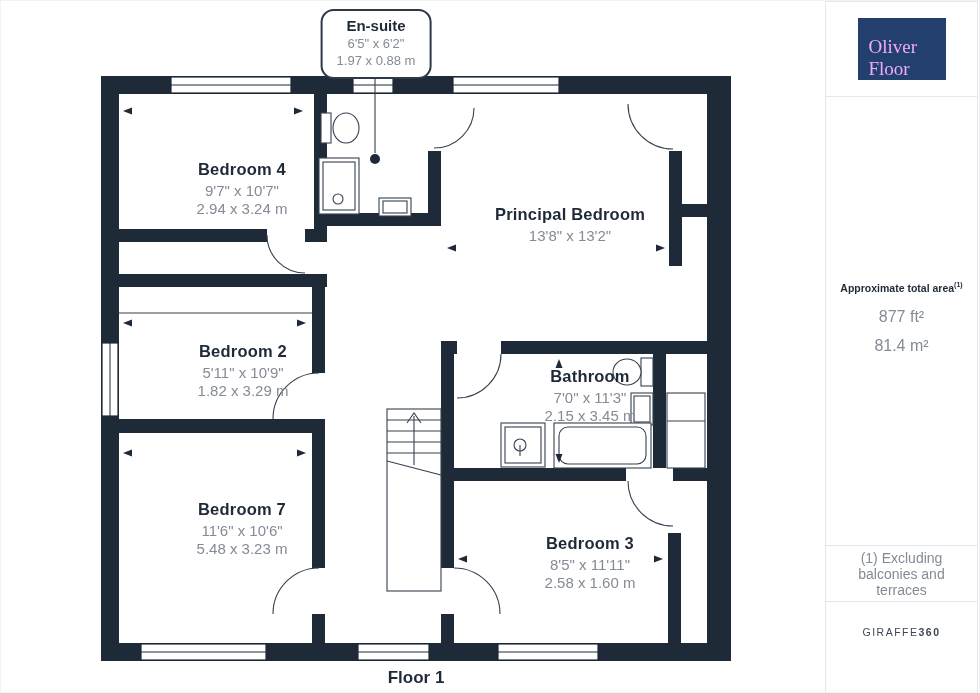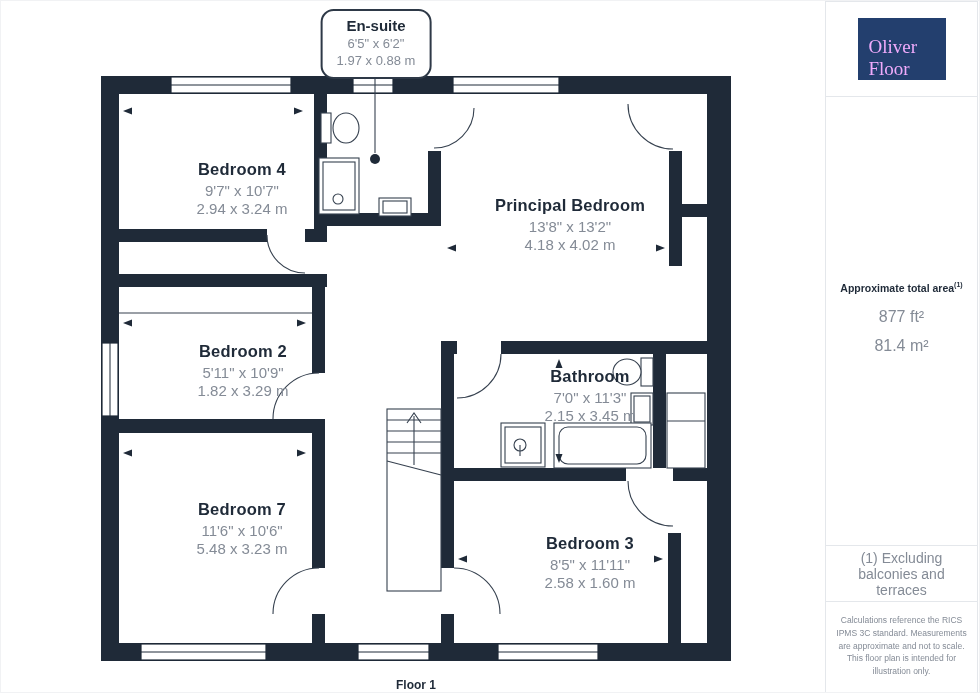--- a/index.html
+++ b/index.html
@@ -19,21 +19,21 @@
   .room-label{position:absolute;transform:translate(-50%,-50%);text-align:center;white-space:nowrap;z-index:2;margin-left:29px;}
   .room-name{font-weight:bold;font-size:16.5px;color:var(--accent_text);letter-spacing:.2px;}
   .room-dims{font-size:15px;color:var(--dim_text);line-height:1.22;margin-top:3px;}
 
   .callout{position:absolute;left:375px;top:8px;transform:translateX(-50%);background:#fff;
     border:2px solid #2e3947;border-radius:13px;padding:6px 14px 7px;text-align:center;z-index:3;}
   .callout-title{font-weight:bold;font-size:15px;color:var(--accent_text);}
   .callout-dims{font-size:13px;color:var(--dim_text);line-height:1.3;margin-top:2px;}
 
   .floor-label{position:absolute;left:415px;top:667px;transform:translateX(-50%);
-    font-weight:bold;font-size:12px;color:var(--accent_text);z-index:2;margin-top:10px;}
+    font-weight:bold;font-size:17px;color:var(--accent_text);z-index:2;}
 
   .sidebar{position:absolute;left:824px;top:0;width:153px;height:693px;box-sizing:border-box;
     border:1px solid #e4e7eb;display:flex;flex-direction:column;background:#fff;z-index:4;}
   .logo-section{height:94px;flex:none;display:flex;align-items:center;justify-content:center;border-bottom:1px solid #e4e7eb;}
   .logo-box{background:var(--logo_bg);color:#f0abfc;font-family:"Liberation Serif",serif;font-size:19px;line-height:1.18;
     width:88px;height:62px;box-sizing:border-box;padding:24px 0 6px 11px;display:flex;flex-direction:column;justify-content:center;}
   .area-section{flex:1;display:flex;flex-direction:column;align-items:center;justify-content:center;text-align:center;}
   .area-title{font-size:10.5px;font-weight:bold;color:var(--accent_text);}
   .area-title sup{font-size:7px;}
   .area-values{margin-top:9px;font-size:16px;color:var(--dim_text);line-height:1.8;}
@@ -186,21 +186,20 @@
     <div class="room-name">Bedroom 4</div>
     <div class="room-dims">
         <div>9'7" x 10'7"</div>
         <div>2.94 x 3.24 m</div>
       </div>
   </div>
   <div class="room-label" style="left:540px;top:224px;">
     <div class="room-name">Principal Bedroom</div>
     <div class="room-dims">
         <div>13'8" x 13'2"</div>
-        <div>4.18 x 4.02 m</div>
       </div>
   </div>
   <div class="room-label" style="left:213px;top:370px;">
     <div class="room-name">Bedroom 2</div>
     <div class="room-dims">
         <div>5'11" x 10'9"</div>
         <div>1.82 x 3.29 m</div>
       </div>
   </div>
   <div class="room-label" style="left:560px;top:395px;">
@@ -238,19 +237,18 @@
       <div class="area-title">
         <span>Approximate total area</span><sup>(1)</sup>
       </div>
       <div class="area-values">
         <div>877 ft²</div>
         <div>81.4 m²</div>
       </div>
     </div>
     <div class="footnote-section">(1) Excluding balconies and terraces</div>
     <div class="disclaimer-section">
-      <div>Calculations reference the RICS IPMS 3C standard. Measurements are approximate and not to scale. This floor plan is intended for illustration only.</div>
       <div class="giraffe">
         <span>GIRAFFE</span><span class="b">360</span>
       </div>
     </div>
   </div>
 </div>
 
 </body></html>

